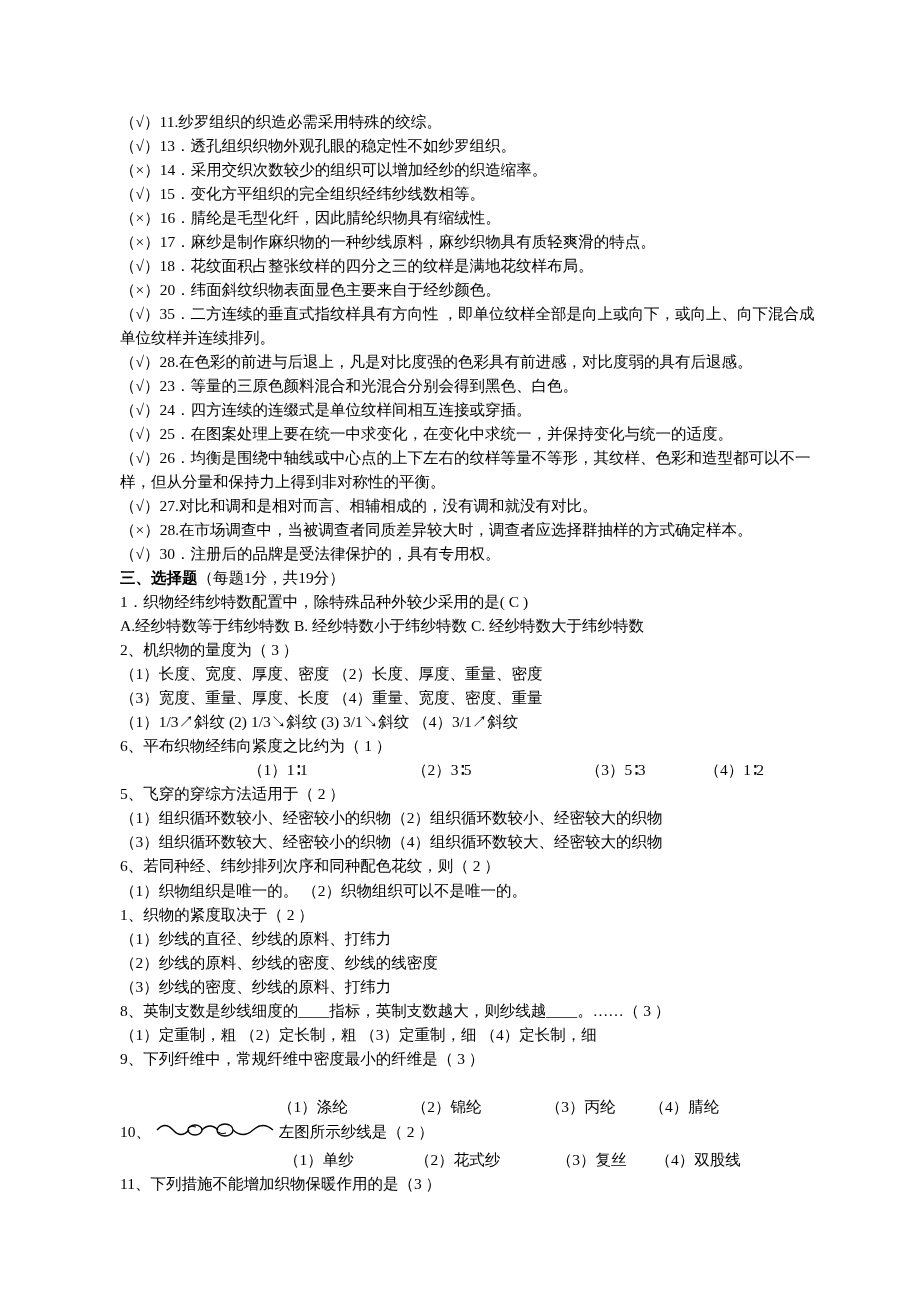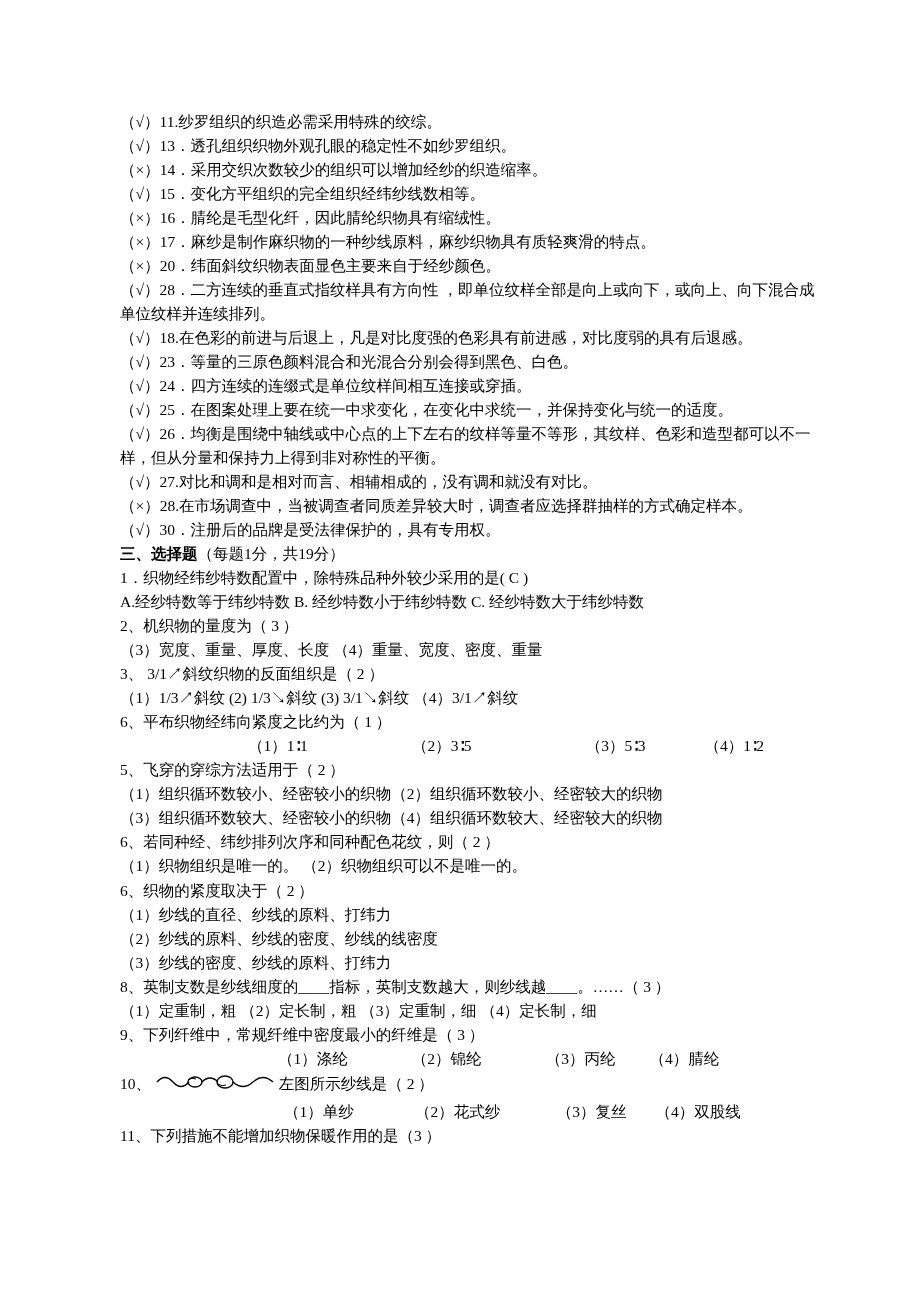--- a/index.html
+++ b/index.html
@@ -43,71 +43,72 @@
 <body>
 
 <div class="page">
 
   <div class="line">（√）11.纱罗组织的织造必需采用特殊的绞综。</div>
   <div class="line">（√）13．透孔组织织物外观孔眼的稳定性不如纱罗组织。</div>
   <div class="line">（×）14．采用交织次数较少的组织可以增加经纱的织造缩率。</div>
   <div class="line">（√）15．变化方平组织的完全组织经纬纱线数相等。</div>
   <div class="line">（×）16．腈纶是毛型化纤，因此腈纶织物具有缩绒性。</div>
   <div class="line">（×）17．麻纱是制作麻织物的一种纱线原料，麻纱织物具有质轻爽滑的特点。</div>
+  <div class="line">（√）18．花纹面积占整张纹样的四分之三的纹样是满地花纹样布局。</div>
   <div class="line">（×）20．纬面斜纹织物表面显色主要来自于经纱颜色。</div>
-  <div class="line">（√）28．二方连续的垂直式指纹样具有方向性 ，即单位纹样全部是向上或向下，或向上、向下混合成单位纹样并连续排列。</div>
-  <div class="line">（√）18.在色彩的前进与后退上，凡是对比度强的色彩具有前进感，对比度弱的具有后退感。</div>
+  <div class="line">（√）35．二方连续的垂直式指纹样具有方向性 ，即单位纹样全部是向上或向下，或向上、向下混合成单位纹样并连续排列。</div>
+  <div class="line">（√）28.在色彩的前进与后退上，凡是对比度强的色彩具有前进感，对比度弱的具有后退感。</div>
   <div class="line">（√）23．等量的三原色颜料混合和光混合分别会得到黑色、白色。</div>
   <div class="line">（√）24．四方连续的连缀式是单位纹样间相互连接或穿插。</div>
   <div class="line">（√）25．在图案处理上要在统一中求变化，在变化中求统一，并保持变化与统一的适度。</div>
   <div class="line">（√）26．均衡是围绕中轴线或中心点的上下左右的纹样等量不等形，其纹样、色彩和造型都可以不一样，但从分量和保持力上得到非对称性的平衡。</div>
   <div class="line">（√）27.对比和调和是相对而言、相辅相成的，没有调和就没有对比。</div>
   <div class="line">（×）28.在市场调查中，当被调查者同质差异较大时，调查者应选择群抽样的方式确定样本。</div>
   <div class="line">（√）30．注册后的品牌是受法律保护的，具有专用权。</div>
 
   <div class="line">
     <span class="section-title">三、选择题</span><span class="section-note">（每题1分，共19分）</span>
   </div>
 
   <div class="line">1．织物经纬纱特数配置中，除特殊品种外较少采用的是(   C   )</div>
   <div class="line"> A.经纱特数等于纬纱特数   B. 经纱特数小于纬纱特数  C. 经纱特数大于纬纱特数</div>
 
   <div class="line">2、机织物的量度为（ 3 ）</div>
+  <div class="line">（1）长度、宽度、厚度、密度   （2）长度、厚度、重量、密度</div>
   <div class="line">（3）宽度、重量、厚度、长度   （4）重量、宽度、密度、重量</div>
 
-  <div class="line">3、 3/1↗斜纹织物的反面组织是（ 2 ）</div>
   <div class="line">（1）1/3↗斜纹    (2) 1/3↘斜纹    (3) 3/1↘斜纹  （4）3/1↗斜纹</div>
 
   <div class="line">6、平布织物经纬向紧度之比约为（ 1 ）</div>
   <div class="line opts opt-inline">
     <span style="width:150px;">（1）1∶1</span>
     <span style="width:170px;">（2）3∶5</span>
     <span style="width:170px;">（3）5∶3</span>
     <span>（4）1∶2</span>
   </div>
 
   <div class="line">5、飞穿的穿综方法适用于（ 2 ）</div>
   <div class="line">（1）组织循环数较小、经密较小的织物（2）组织循环数较小、经密较大的织物</div>
   <div class="line">（3）组织循环数较大、经密较小的织物（4）组织循环数较大、经密较大的织物</div>
 
   <div class="line">6、若同种经、纬纱排列次序和同种配色花纹，则（ 2 ）</div>
   <div class="line">（1）织物组织是唯一的。     （2）织物组织可以不是唯一的。</div>
 
-  <div class="line">6、织物的紧度取决于（ 2 ）</div>
+  <div class="line">1、织物的紧度取决于（ 2 ）</div>
   <div class="line">（1）纱线的直径、纱线的原料、打纬力</div>
   <div class="line">（2）纱线的原料、纱线的密度、纱线的线密度</div>
   <div class="line">（3）纱线的密度、纱线的原料、打纬力</div>
 
   <div class="line">8、英制支数是纱线细度的____指标，英制支数越大，则纱线越____。……（ 3 ）</div>
   <div class="line">（1）定重制，粗   （2）定长制，粗   （3）定重制，细   （4）定长制，细</div>
 
   <div class="line">9、下列纤维中，常规纤维中密度最小的纤维是（ 3 ）</div>
   <div class="line opts opt-inline">
     <span style="width:130px;">（1）涤纶</span>
-    <span style="width:130px;">（2）锦纶</span>
+    <span style="width:130px;margin-top:24px;">（2）锦纶</span>
     <span style="width:130px;">（3）丙纶</span>
     <span>（4）腈纶</span>
   </div>
 
   <div class="line">
     <span>10、</span>
     <span class="yarn-glyph">
       <svg width="120" height="22" viewBox="0 0 120 22">
         <g stroke="#000" fill="none" stroke-width="1.4">
           <path d="M2 11 Q 10 2, 18 11 Q 26 20, 34 11"></path>

